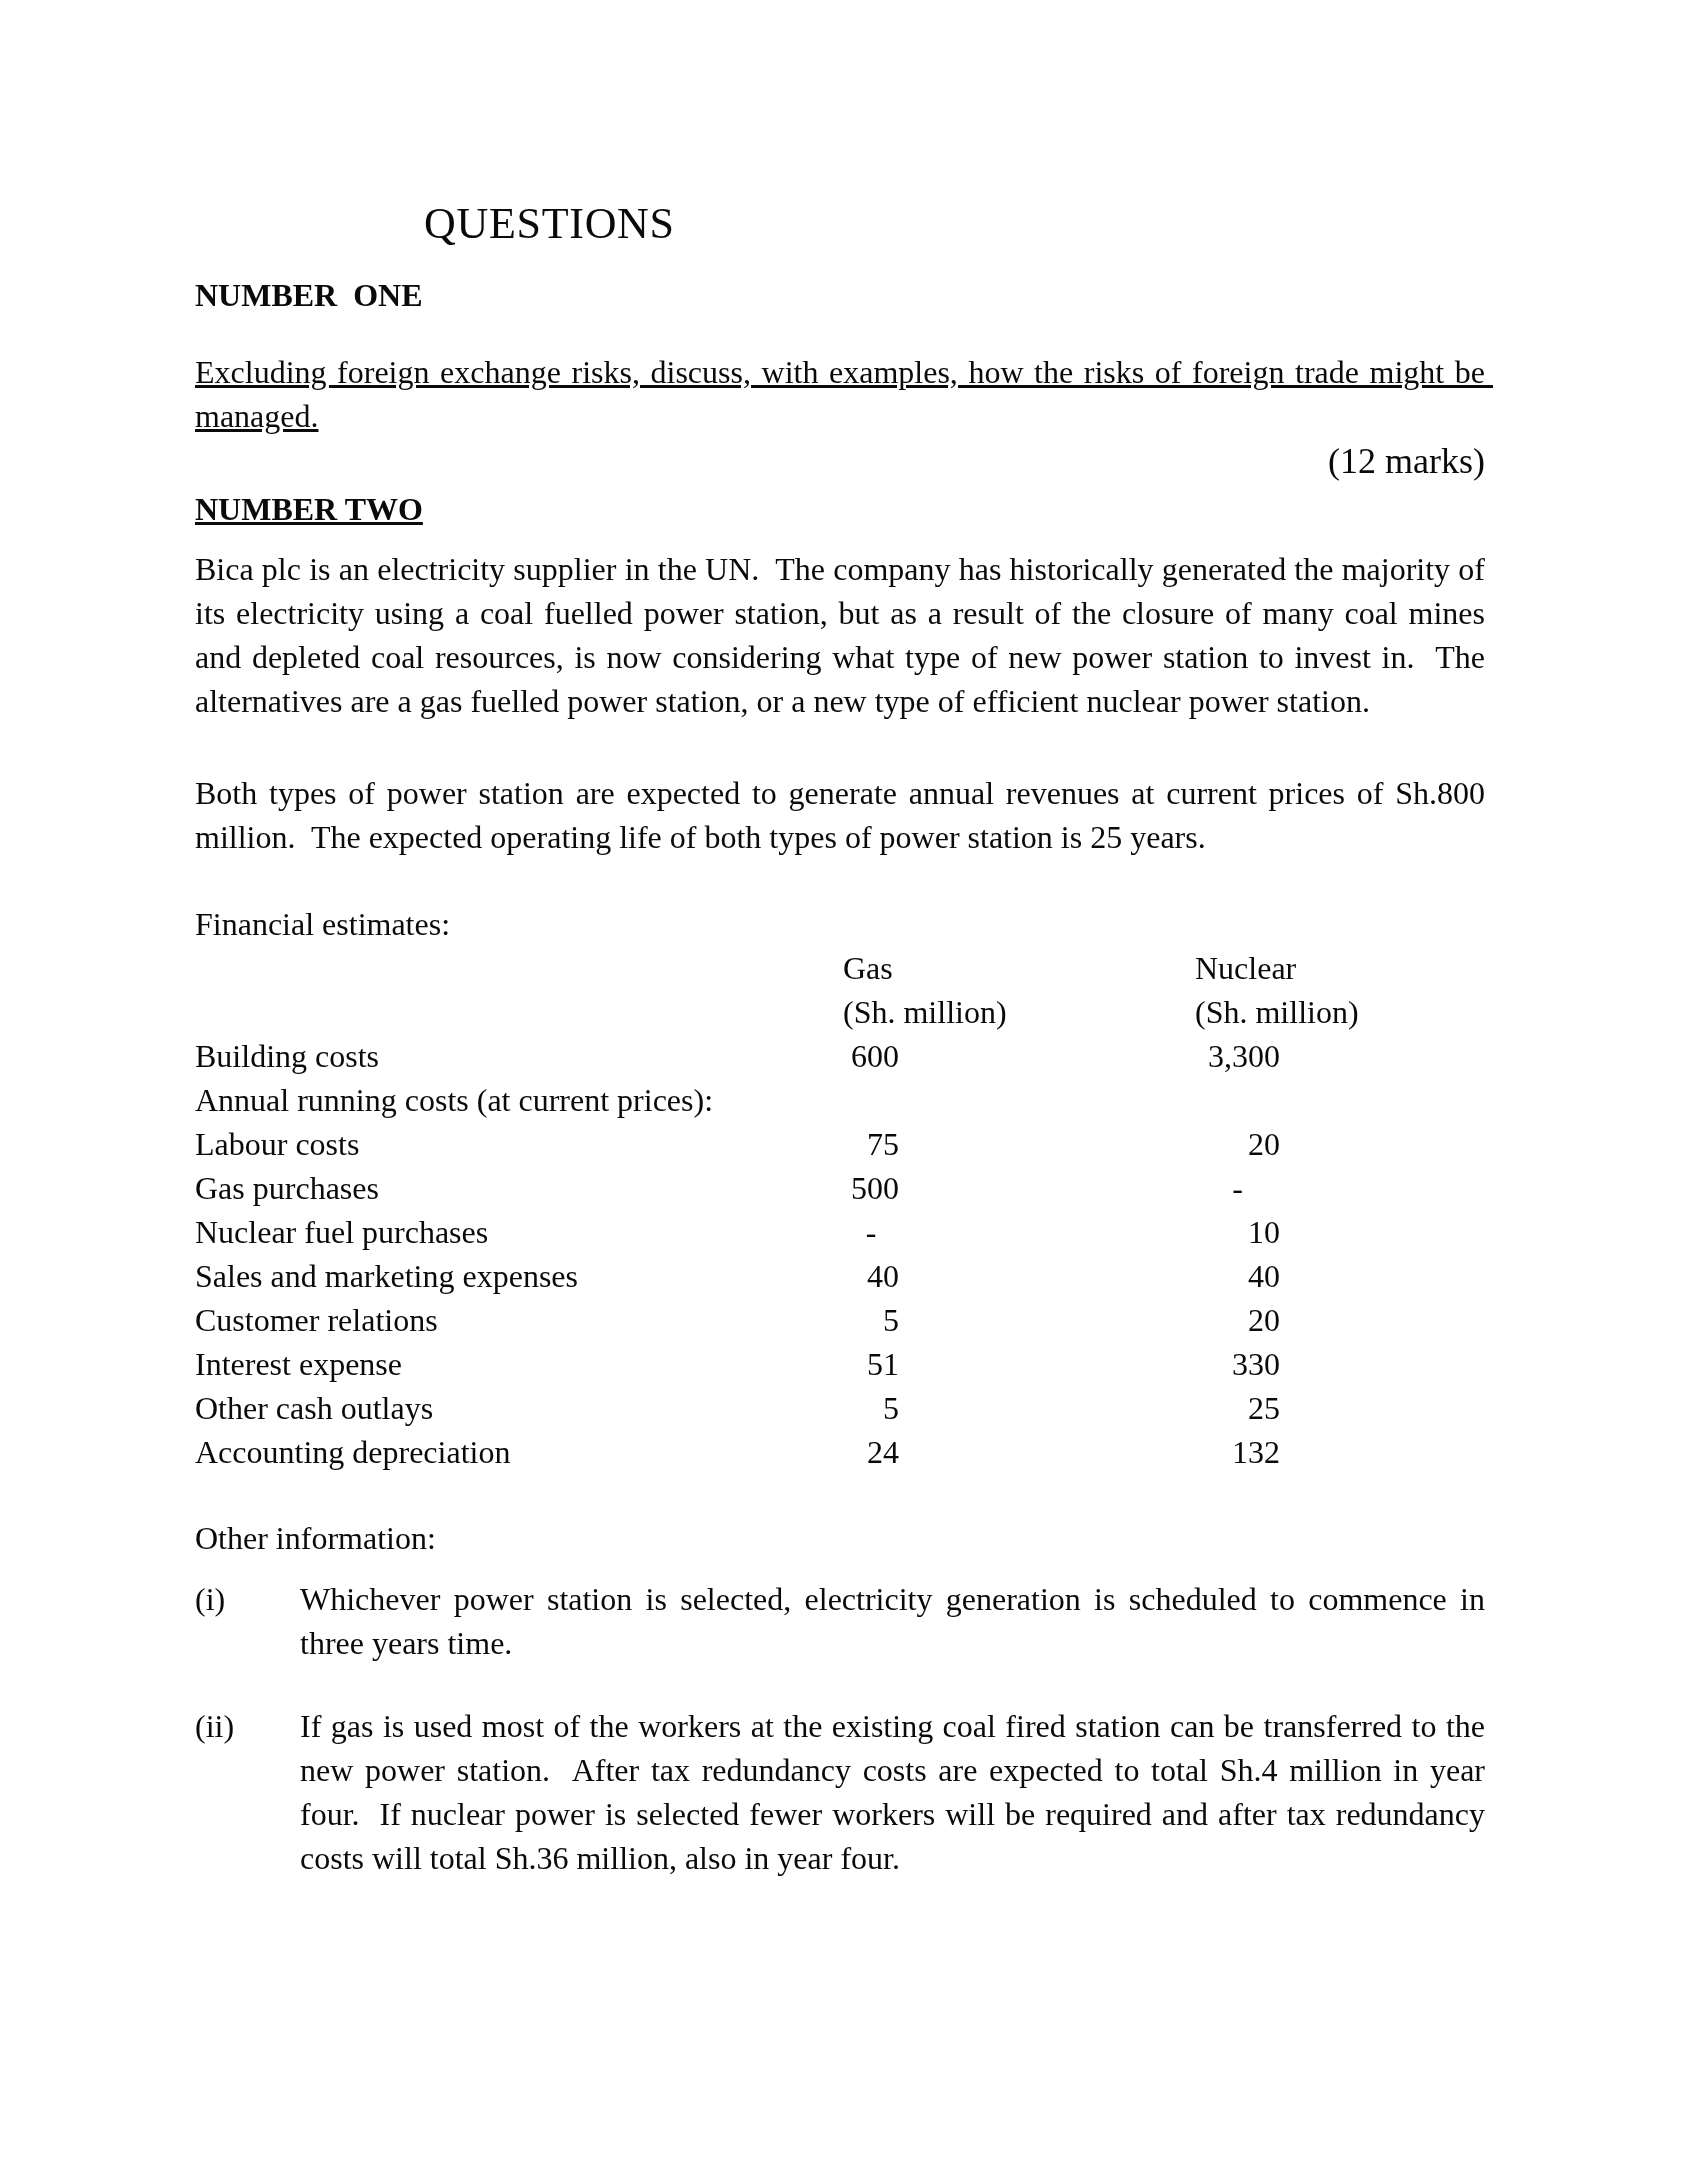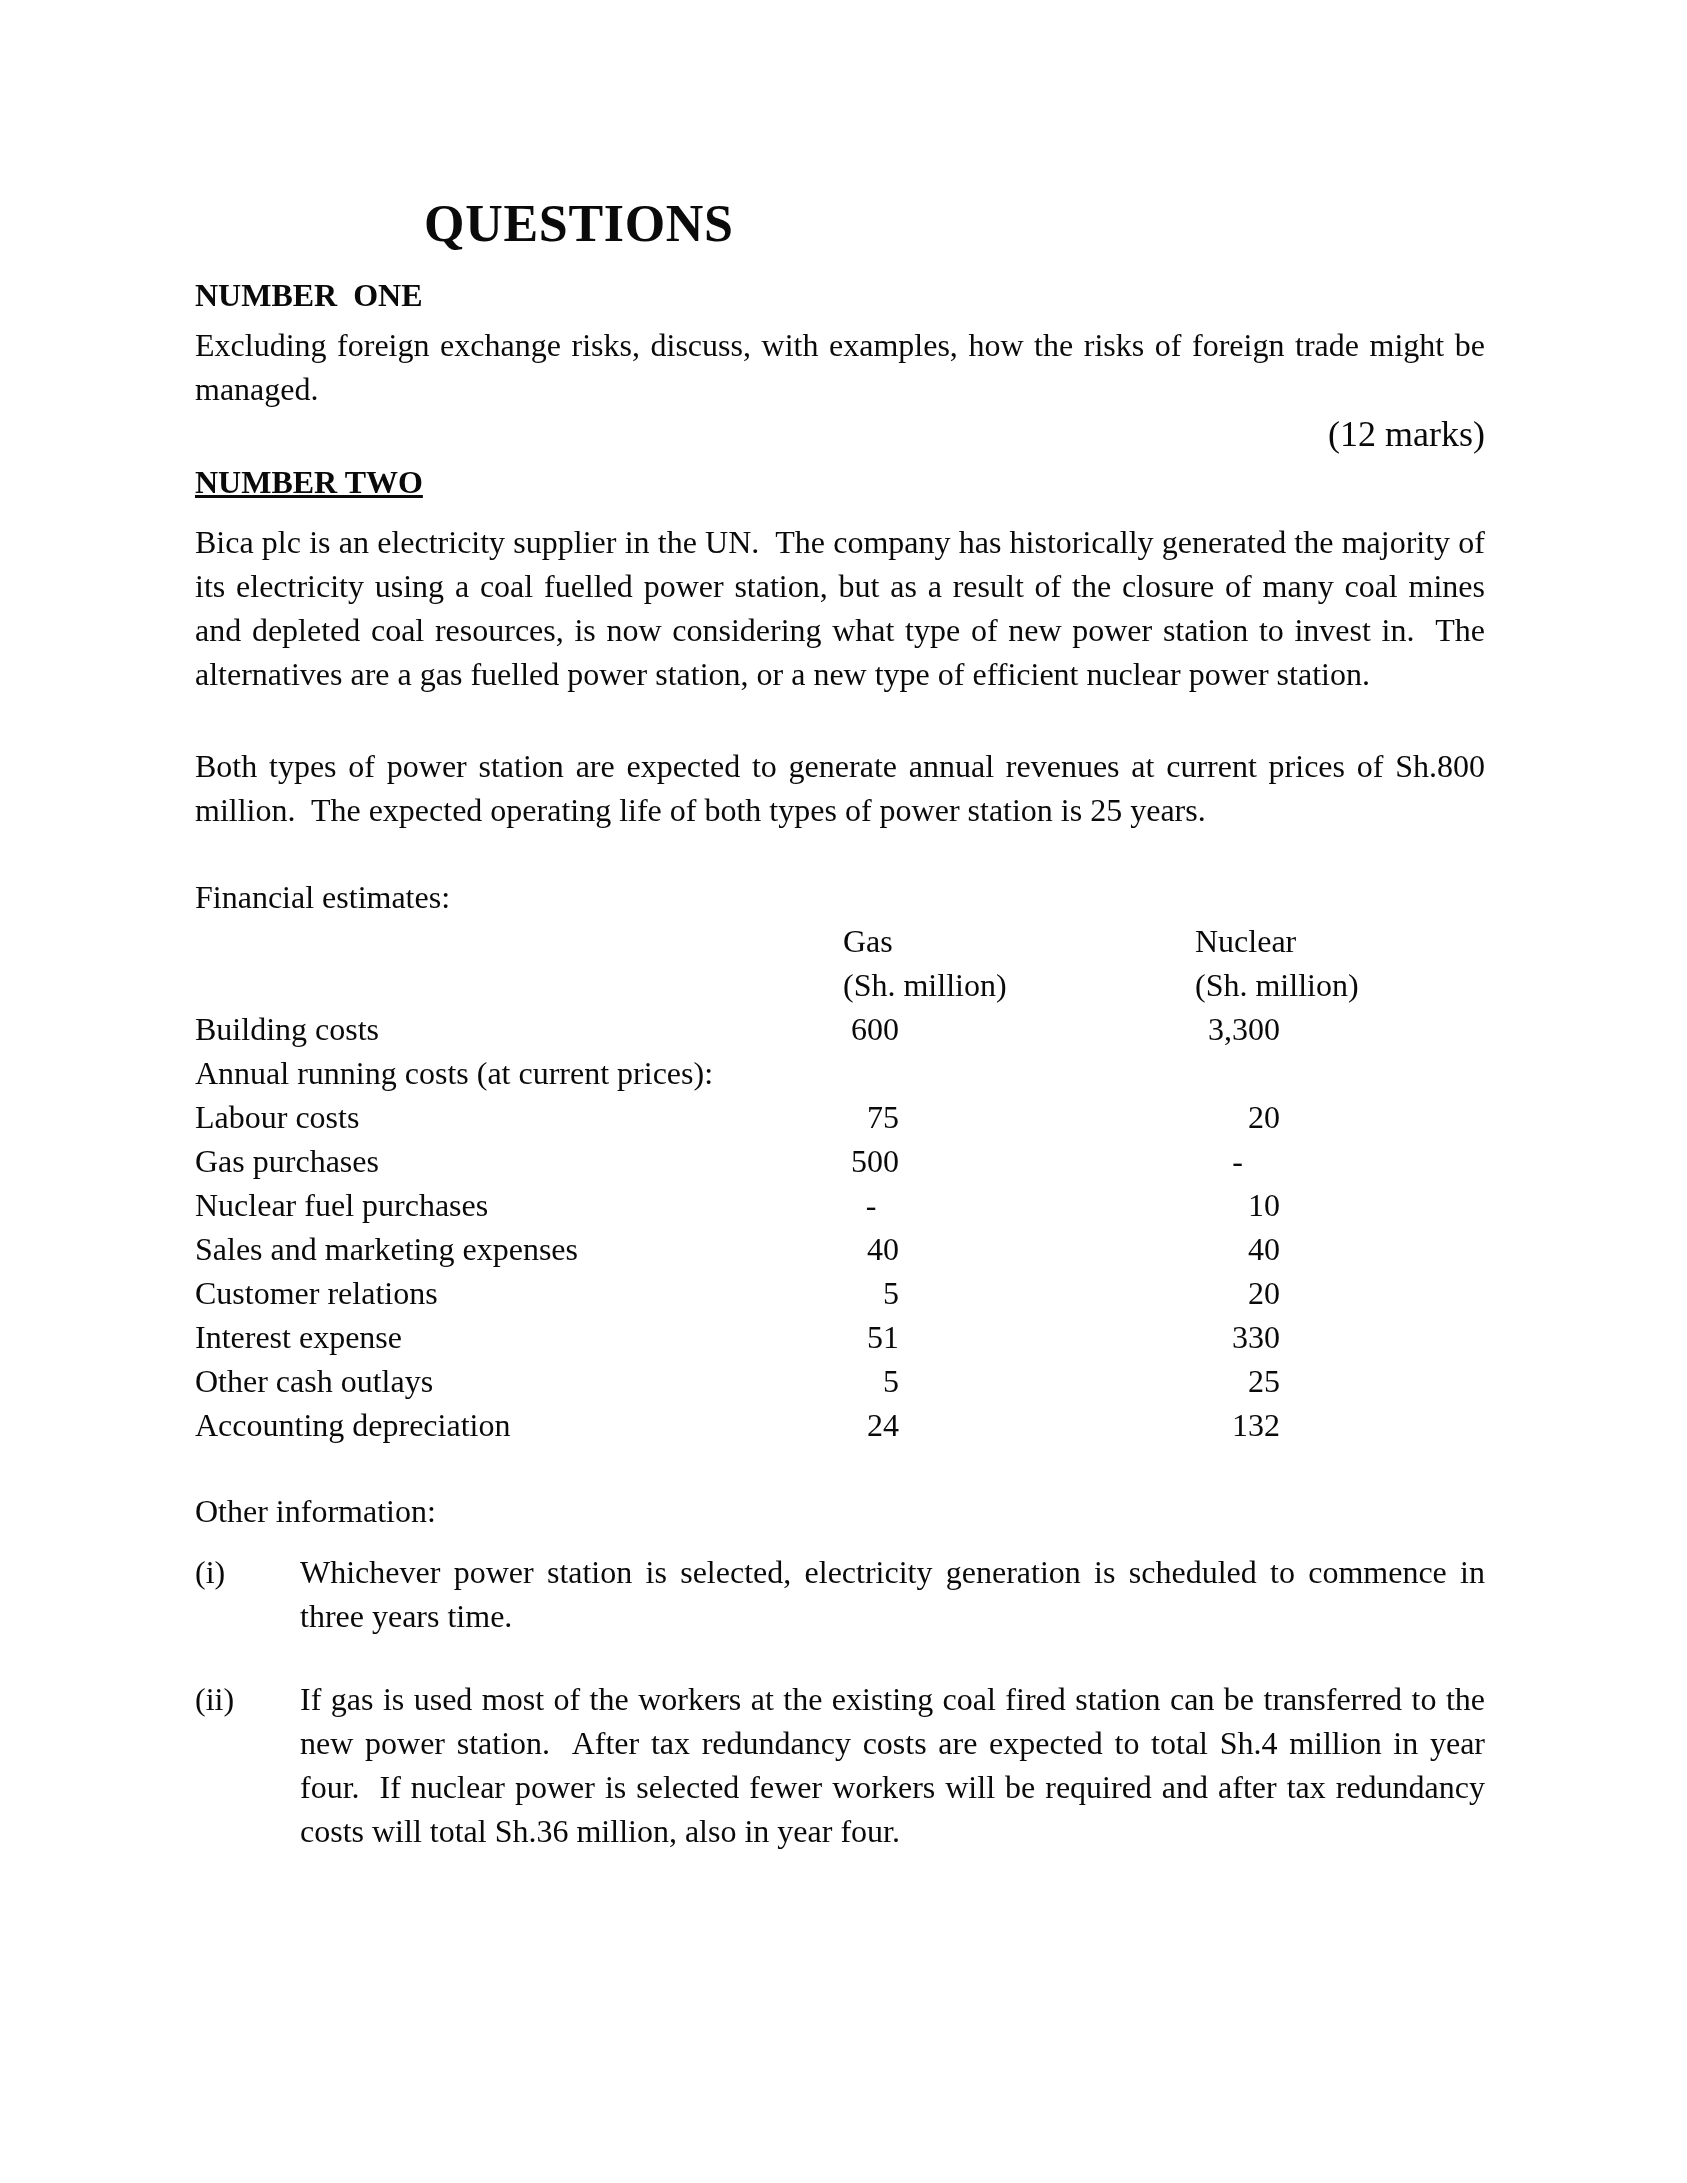--- a/index.html
+++ b/index.html
@@ -13,23 +13,23 @@
     font-family: "Liberation Serif", "DejaVu Serif", serif;
     overflow: hidden;
   }
   .content {
     position: absolute;
     left: 195px;
     top: 0;
     width: 1290px;
   }
   .title {
-    font-size: 52px;
+    font-size: 44px;
     line-height: 58px;
-    font-weight: bold;
+    font-weight: normal;
     margin: 195px 0 0 229px;
     white-space: pre-wrap;
     letter-spacing: 0.7px;
   }
   .heading {
     font-size: 32px;
     line-height: 48px;
     font-weight: bold;
     white-space: pre-wrap;
   }
@@ -37,21 +37,21 @@
   .h-two { margin-top: 1.3px; text-decoration: underline; }
   .body {
     font-size: 32px;
     line-height: 44px;
     margin: 0;
   }
   .just {
     text-align: justify;
     white-space: pre-wrap;
   }
-  .p-q1   { margin-top: 4px; }
+  .p-q1   { margin-top: 31px; text-decoration: underline; }
   .marks  { font-size: 36px; line-height: 44px; text-align: right; margin-top: 1.3px; }
   .p-bica { margin-top: 14px; }
   .p-both { margin-top: 48px; }
   .p-fin  { margin-top: 43px; }
   .ftable { font-size: 32px; }
   .trow { display: flex; line-height: 44px; align-items: flex-end; }
   .tc1 { width: 648px; flex: none; white-space: nowrap; }
   .tc2 { width: 56px;  flex: none; text-align: right; white-space: nowrap; }
   .tc3 { width: 85px; flex: none; margin-left: 296px; text-align: right; white-space: nowrap; }
   .th  { text-align: left; }

